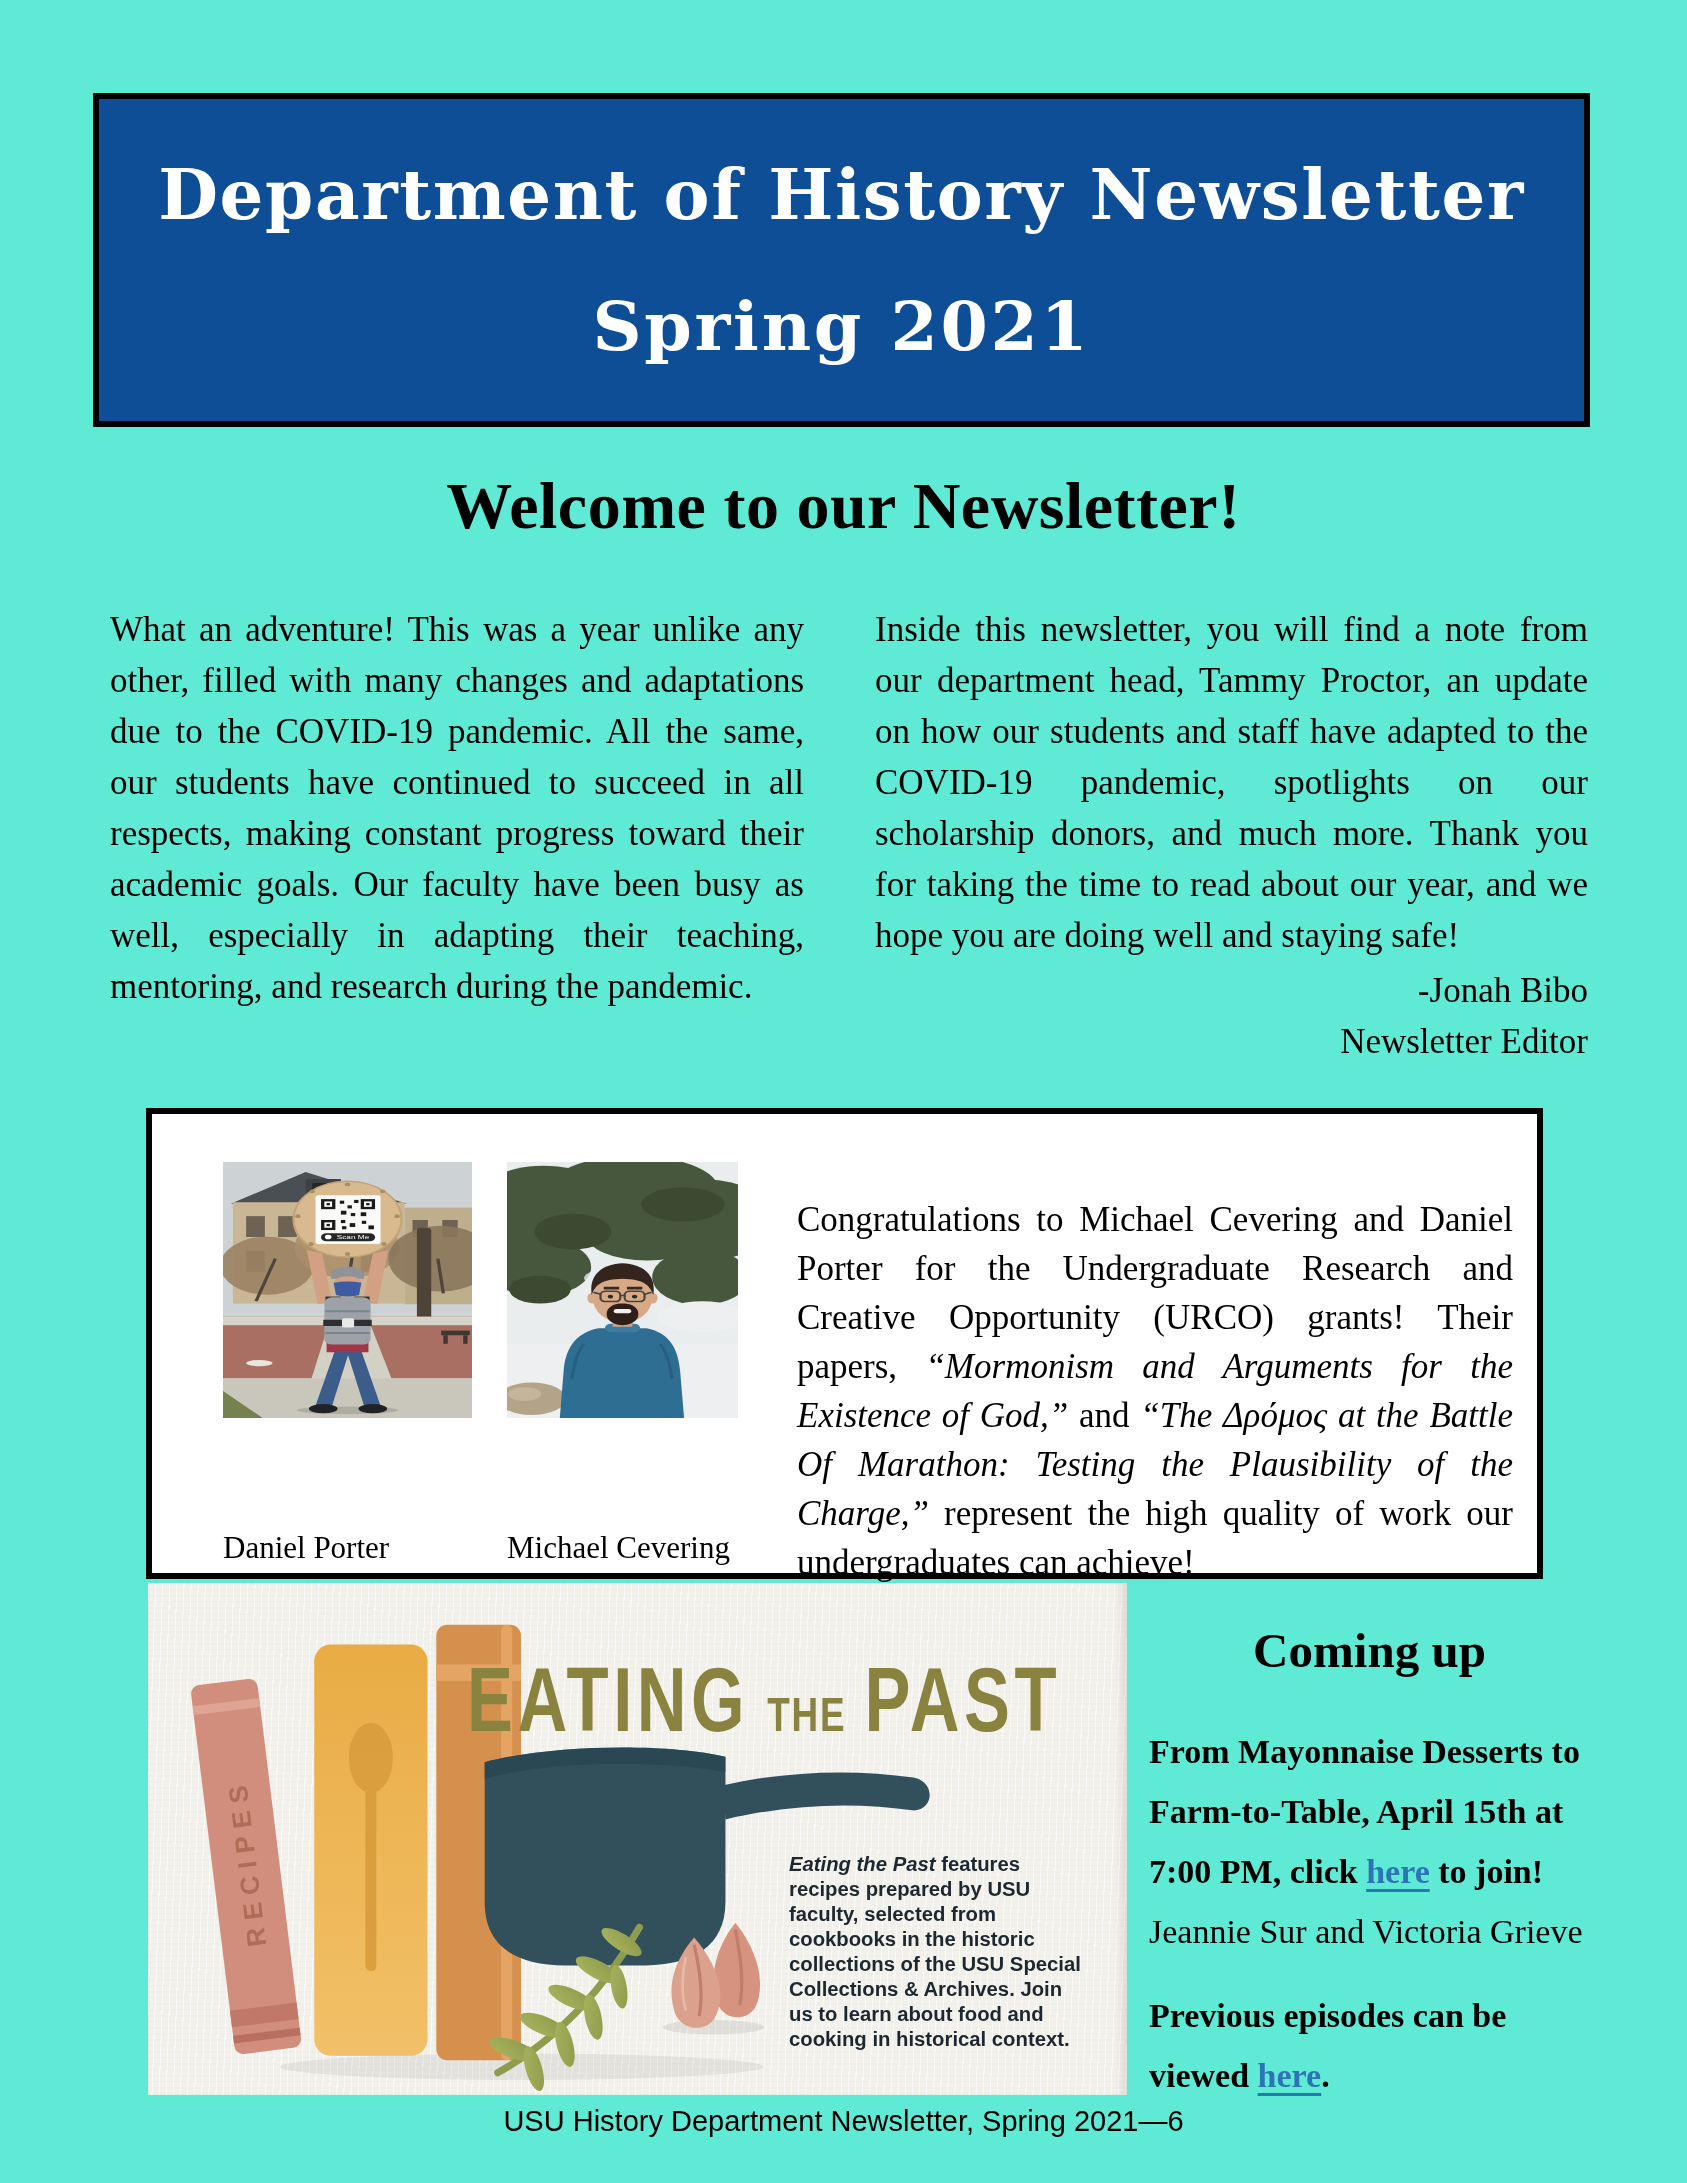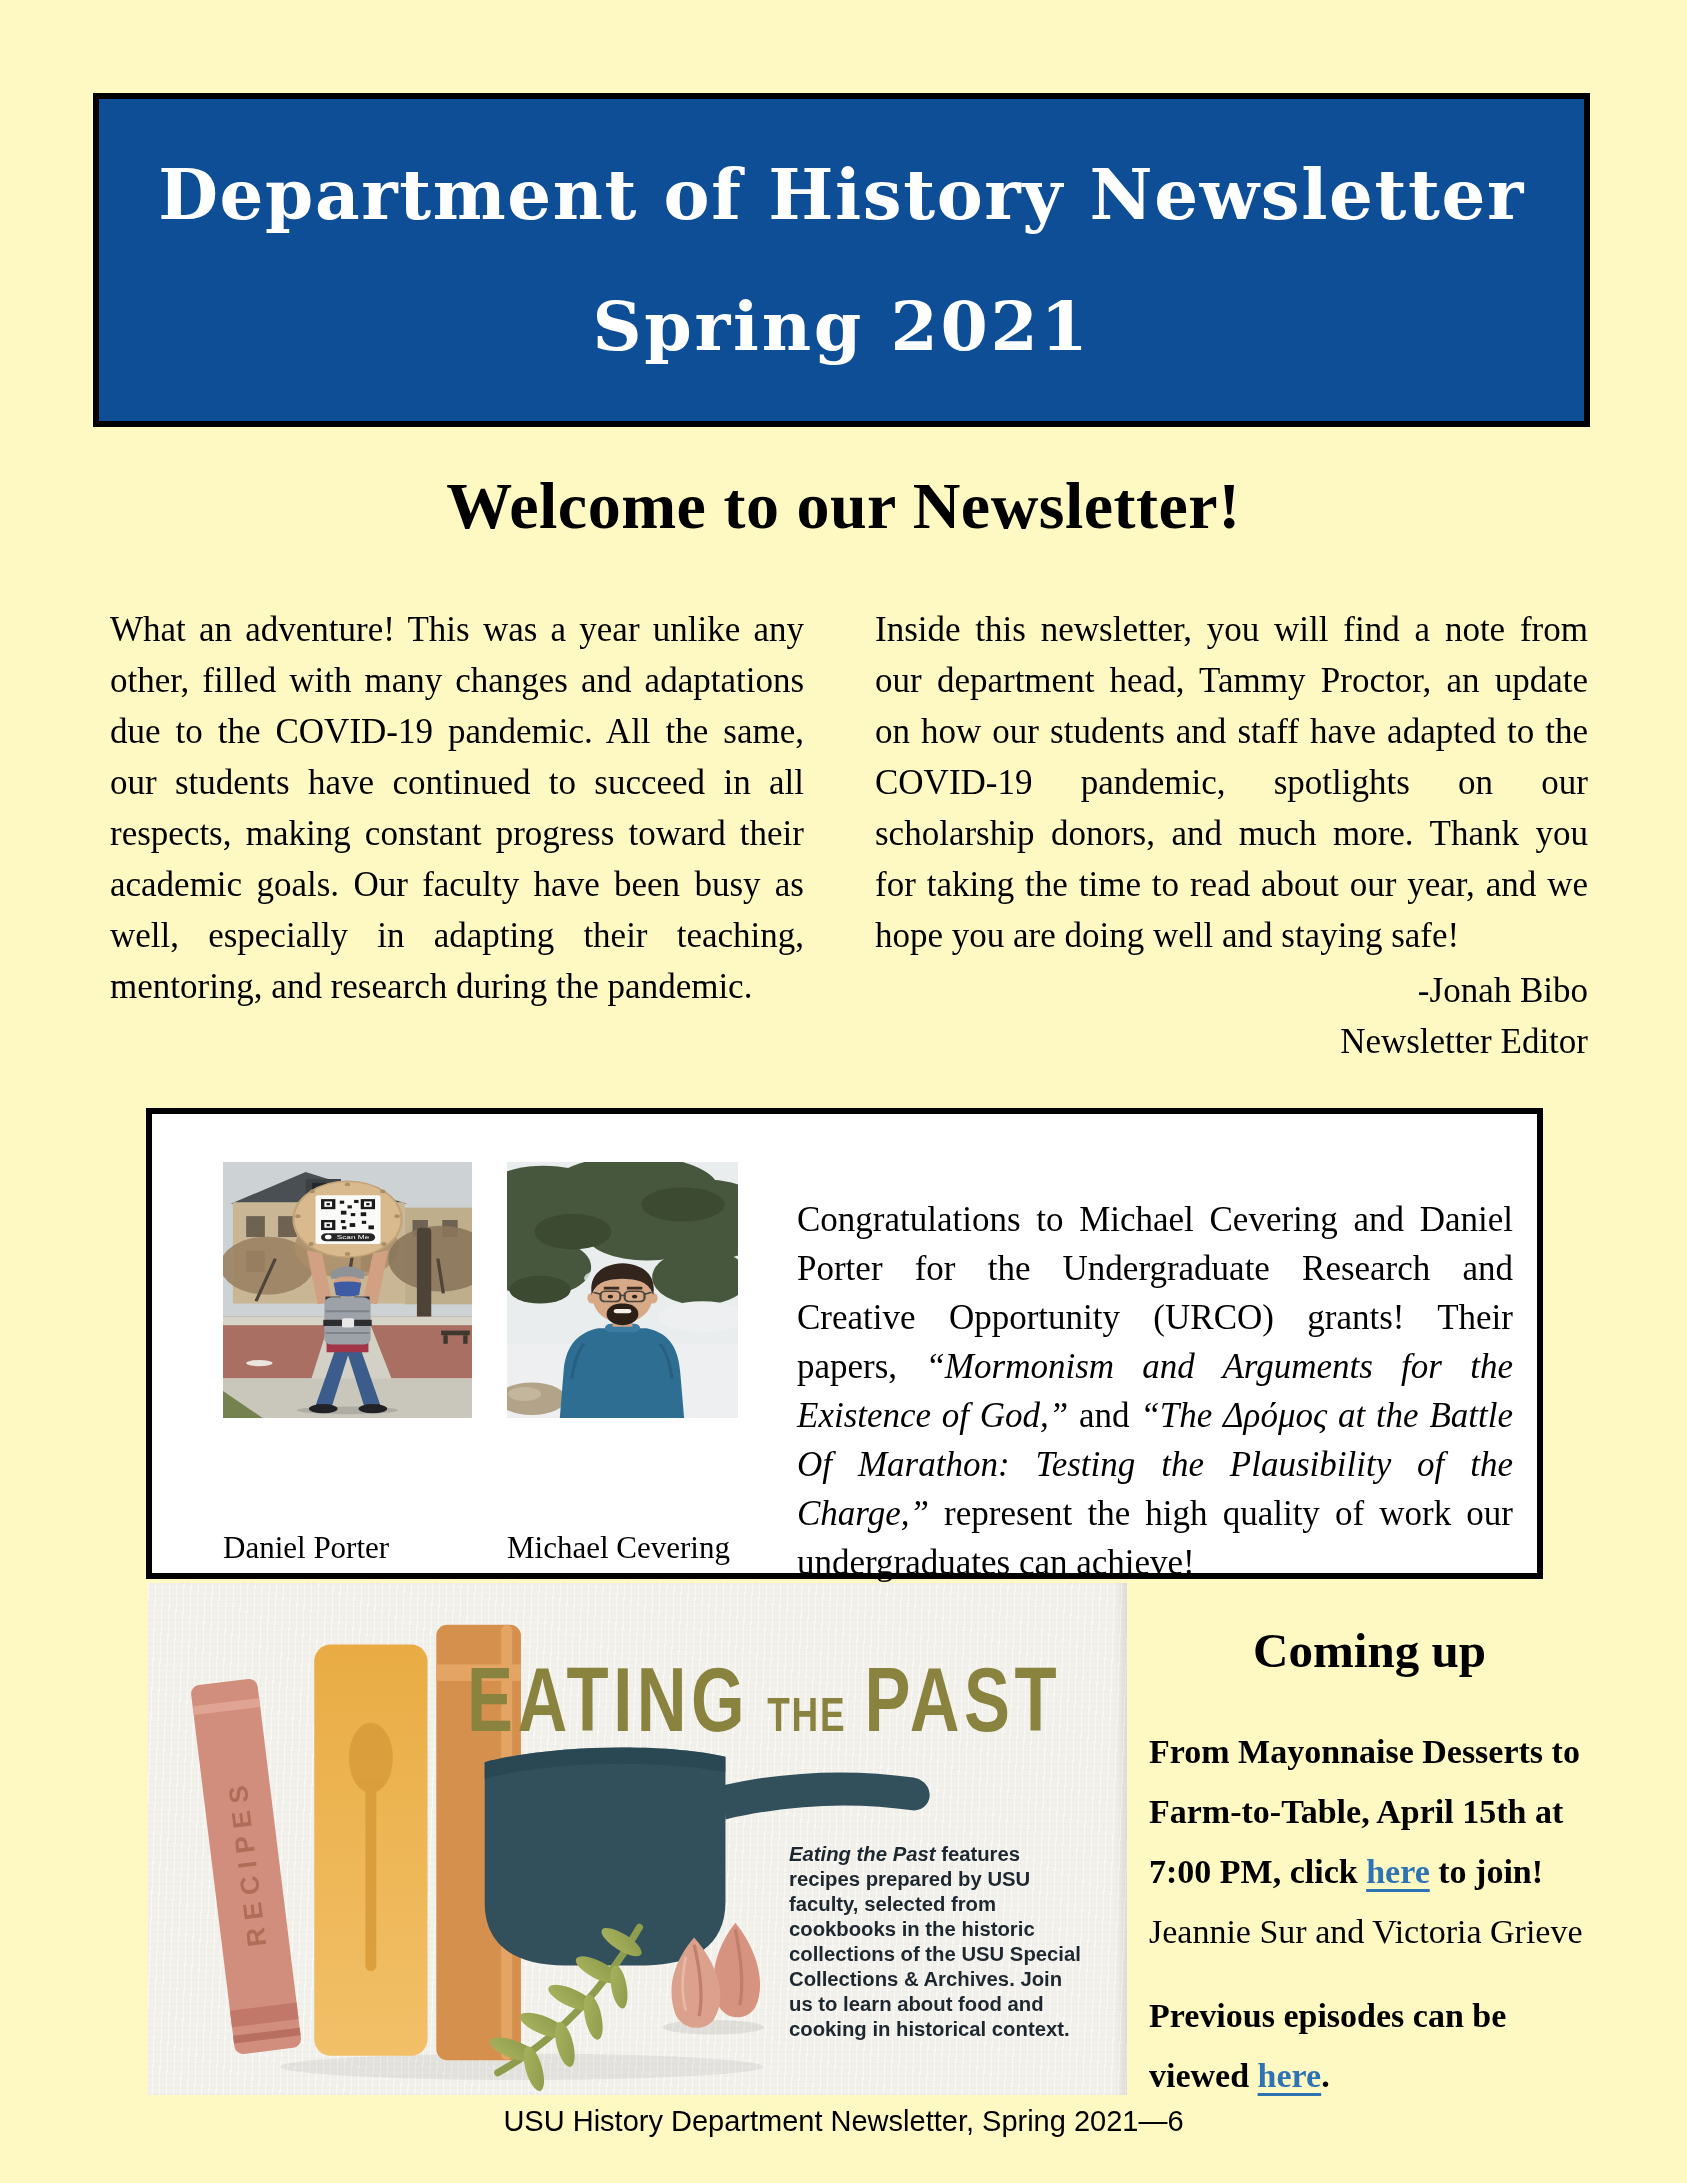--- a/index.html
+++ b/index.html
@@ -1,16 +1,16 @@
 <!DOCTYPE html>
 <html lang="en" style="font-size:8.8px"><head>
 <meta charset="utf-8">
 <style>
   html,body{margin:0;padding:0;background:#ffffff;}
-  .page{position:relative;width:1687px;height:2183px;background:#fef9c3;overflow:hidden;
+  .page{position:relative;width:1687px;height:2183px;background:#5eead4;overflow:hidden;
         font-family:"Liberation Serif",serif;color:#000;}
 
   
   .banner{position:absolute;left:93px;top:93px;width:1497px;height:334px;box-sizing:border-box;
           background:#0E4E96;border:6.6px solid #000;display:flex;flex-direction:column;
           align-items:center;justify-content:center;row-gap:51px;}
   .banner-line1{font-family:"DejaVu Serif",serif;font-weight:700;font-size:69px;color:#fff;letter-spacing:1.6px;white-space:nowrap;}
   .banner-line2{font-family:"DejaVu Serif",serif;font-weight:700;font-size:68px;color:#fff;letter-spacing:2.7px;white-space:nowrap;}
 
   
@@ -40,21 +40,21 @@
   .etp{position:absolute;left:148px;top:1583px;width:979px;height:512px;background:#F2F1EC;
        background-image:repeating-linear-gradient(92deg, rgba(255,255,255,.55) 0 1.1px, rgba(0,0,0,0) 1.1px 7.1px),
                         repeating-linear-gradient(0deg, rgba(0,0,0,.012) 0 1.6px, rgba(0,0,0,0) 1.6px 6px);
        box-shadow:inset -11px 0 13px -8.8px rgba(0,0,0,.14);overflow:hidden;}
   .etp-illu{position:absolute;left:0;top:0;width:979px;height:514px;}
   .etp-title{position:absolute;left:319px;top:65px;display:flex;align-items:baseline;column-gap:22px;
              color:#8A8340;transform:scale(.82,1.08);transform-origin:left top;white-space:nowrap;}
   .etp-title .big{font-family:"Liberation Sans",sans-serif;font-weight:700;font-size:84px;letter-spacing:5.5px;}
   .etp-title .small{font-family:"Liberation Sans",sans-serif;font-weight:700;font-size:45px;letter-spacing:2.2px;}
   .etp-blurb{position:absolute;left:641px;top:249px;width:301px;font-family:"Liberation Sans",sans-serif;
-             font-weight:700;font-size:20.3px;line-height:25px;color:#1D2730;letter-spacing:0;margin-top:10px;}
+             font-weight:700;font-size:20.3px;line-height:25px;color:#1D2730;letter-spacing:0;}
   .etp-blurb .it{font-style:italic;}
 
   
   .coming-up{position:absolute;left:1149px;top:1626px;width:441px;}
   .cu-heading{margin:0 0 47px 0;text-align:center;font-weight:600;font-size:49px;line-height:1;}
   .cu-event{margin:0;font-weight:700;font-size:34px;line-height:60px;}
   .cu-hosts{font-weight:400;font-size:34px;line-height:60px;}
   .cu-prev{margin:24px 0 0 0;font-weight:700;font-size:34px;line-height:60px;}
   a.link{color:#2E74B5;text-decoration:underline;text-decoration-thickness:2.7px;text-underline-offset:5.5px;}
 

